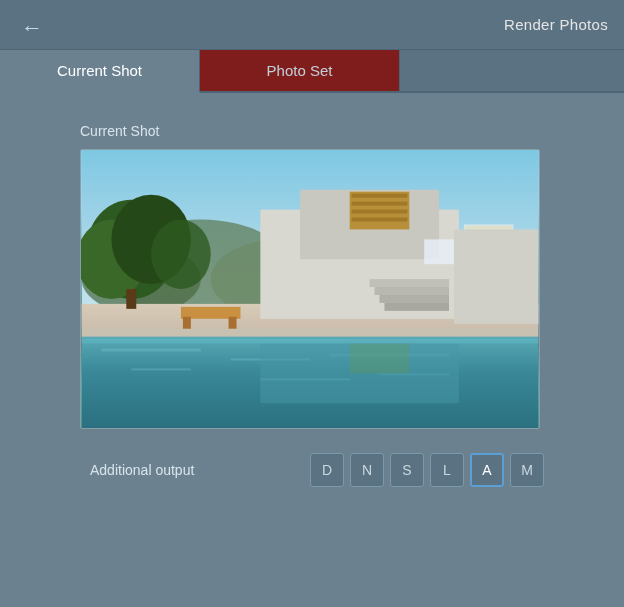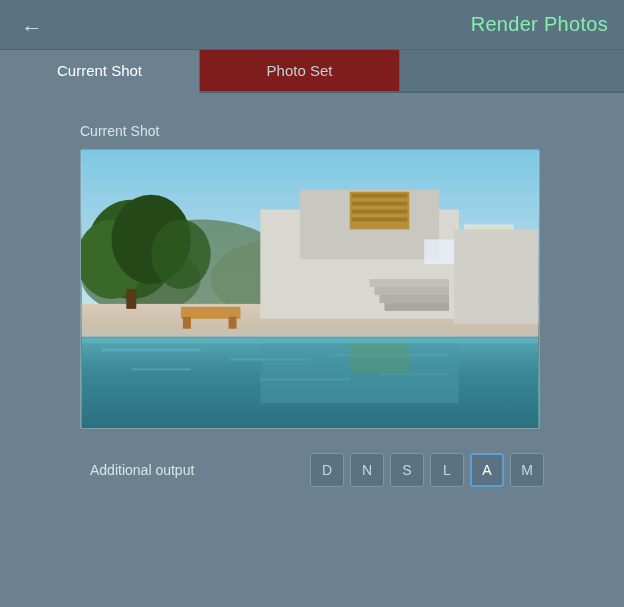--- a/index.html
+++ b/index.html
@@ -40,22 +40,22 @@
       color: #c8d8e0;
       font-size: 22px;
       display: flex;
       align-items: center;
       justify-content: center;
       width: 32px;
       height: 32px;
     }
 
     .header-title {
-      color: #86efac;
-      font-size: 20px;
+      color: #e5e5e5;
+      font-size: 15px;
       font-weight: normal;
       letter-spacing: 0.3px;
     }
 
     
     .tabs-container {
       display: flex;
       background-color: #5a7282;
       border-bottom: 2px solid #4e6575;
     }

